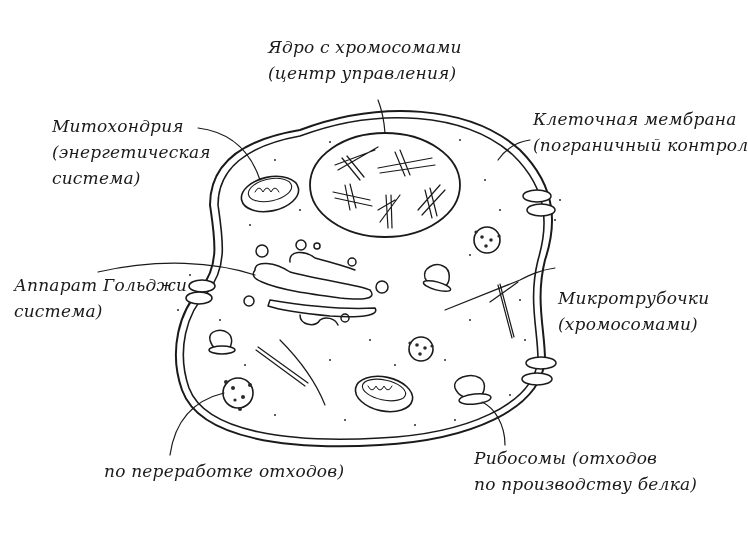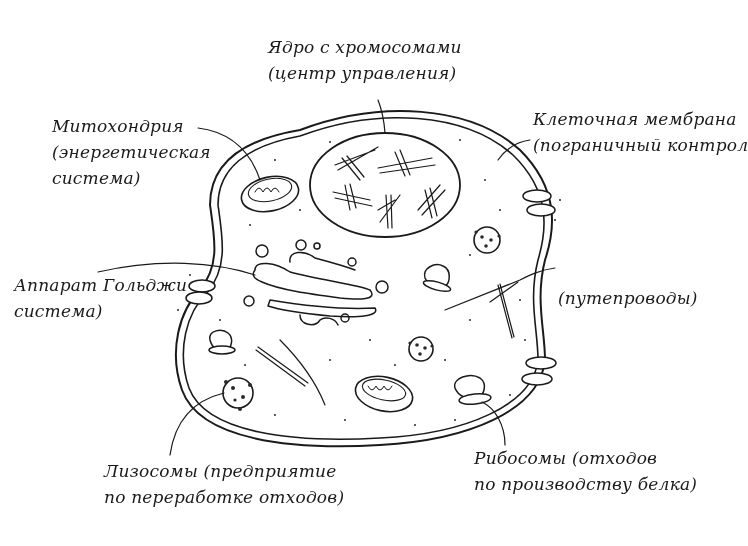--- a/index.html
+++ b/index.html
@@ -185,25 +185,25 @@
     <span>Клеточная мембрана</span>
     <span>(пограничный контроль)</span>
   </div>
 
   <div class="label" style="left:14px; top:272px;">
     <span>Аппарат Гольджи</span>
     <span>система)</span>
   </div>
 
   <div class="label" style="left:558px; top:285px;">
-    <span>(путепроводы)</span>
+    <span>Микротрубочки</span>
+    <span>(хромосомами)</span>
   </div>
 
   <div class="label" style="left:104px; top:458px;">
-    <span>Лизосомы (предприятие</span>
     <span>по переработке отходов)</span>
   </div>
 
   <div class="label" style="left:474px; top:445px;">
     <span>Рибосомы (отходов</span>
     <span>по производству белка)</span>
   </div>
 
 </div>
 

